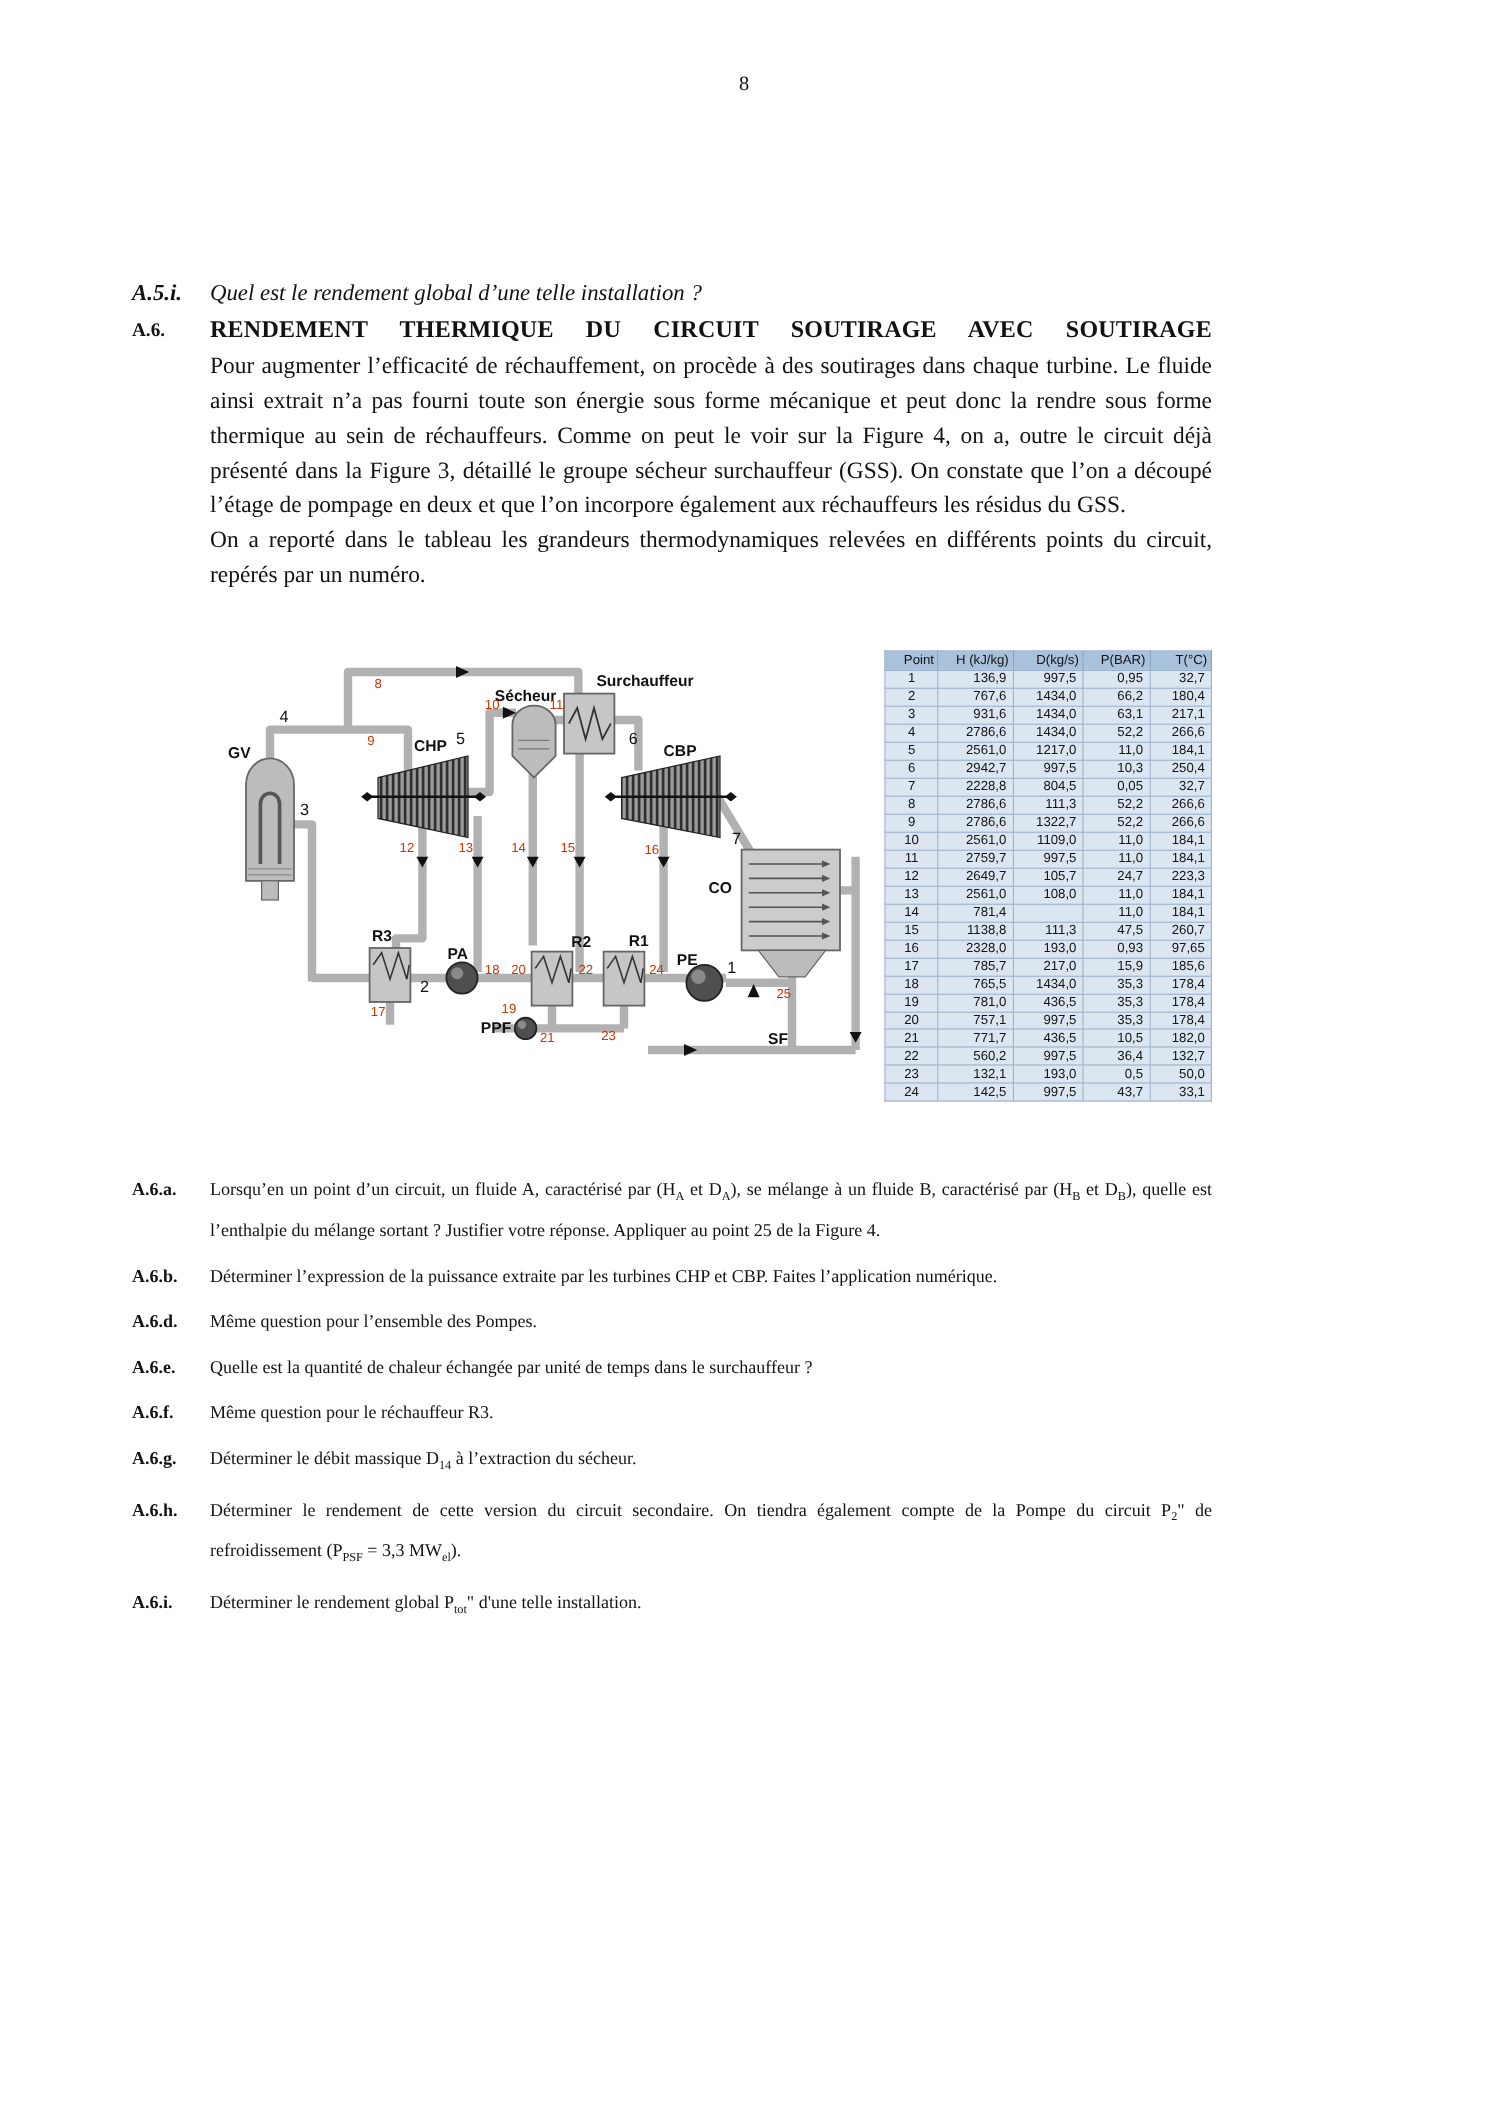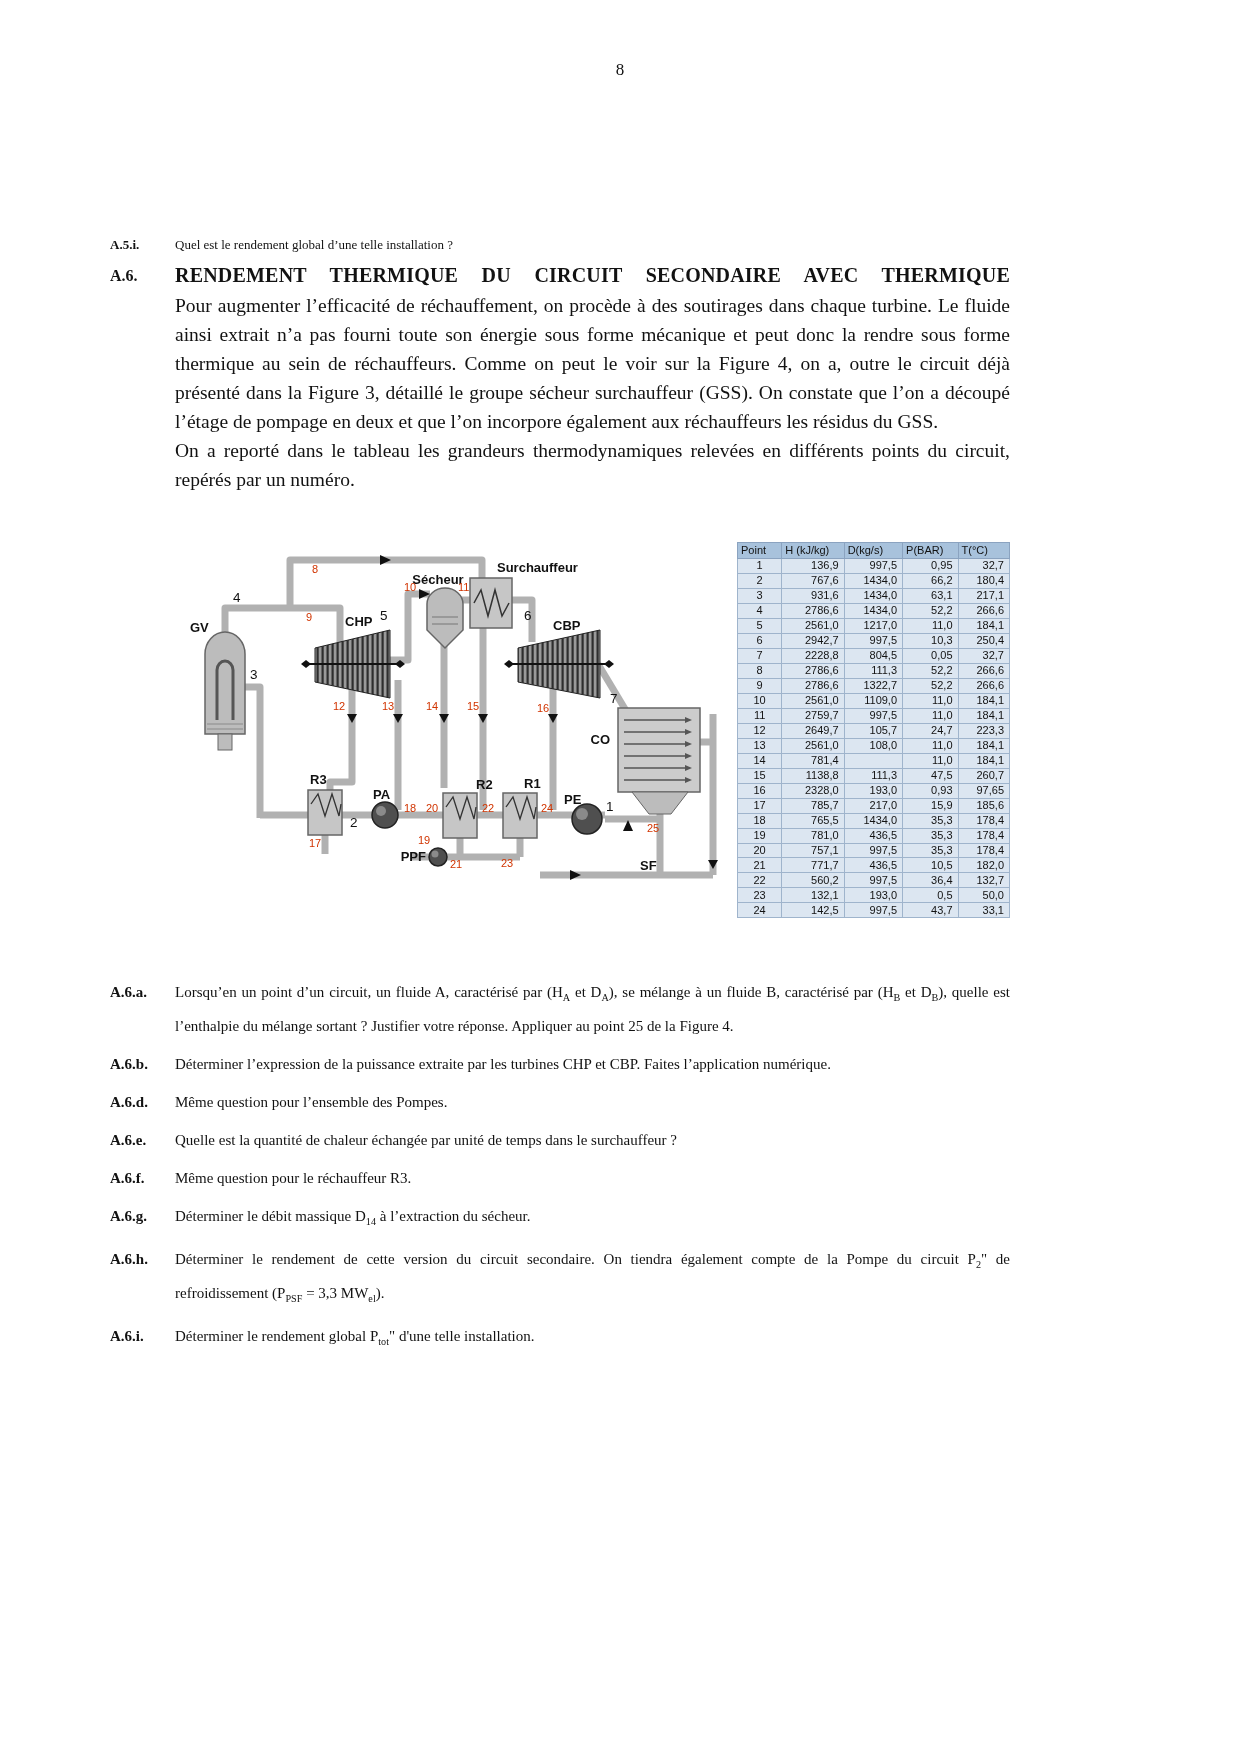--- a/index.html
+++ b/index.html
@@ -1,29 +1,29 @@
 <!DOCTYPE html>
 <html style="--redlbl: #d13400; --thead-bg: #a8c2dc; --trow-bg: #dce6f1;"><head>
 <meta charset="utf-8">
 <style>
   html,body{margin:0;padding:0;background:#ffffff;}
   body{width:1240px;height:1754px;position:relative;font-family:"Liberation Serif",serif;color:#121212;}
   .page-number{ text-align:center;margin:0;padding-top:60px;font-size:17px;}
   .content{margin-left:110px;width:900px;margin-top:150px;}
-  .qa-line{position:relative;padding-left:65px;font-size:13px;line-height:29px;}
+  .qa-line{position:relative;padding-left:65px;font-size:19px;line-height:29px;font-style:italic;}
   .qa-label{position:absolute;left:0;font-weight:bold;}
   .section-heading{position:relative;padding-left:65px;margin-top:1px;}
   .section-label{position:absolute;left:0;font-weight:bold;font-size:16px;line-height:31px;}
   .section-title{display:block;font-size:20px;font-weight:bold;line-height:31px;text-align:justify;text-align-last:justify;letter-spacing:0.2px;}
   p.body-par{margin:0 0 0 65px;font-size:19.5px;line-height:29px;text-align:justify;}
   .figure-row{display:flex;align-items:flex-start;margin-top:48px;margin-left:70px;}
   .diagram{width:545px;height:352px;flex:0 0 auto;}
   .thermo-wrap{margin-left:12px;}
   table.thermo{border-collapse:collapse;font-family:"Liberation Sans",sans-serif;font-size:11px;line-height:12.8px;border:1px solid #7d97b5;}
-  .thermo th{background:var(--thead-bg,#a8c2dc);border:1px solid #8ba3c0;padding:1px 3px;font-weight:normal;text-align:left;}
+  .thermo th{background:var(--thead-bg,#a8c2dc);border:1px solid #8ba3c0;padding:1px 3px;font-weight:normal;text-align:right;}
   .thermo td{background:var(--trow-bg,#dce6f1);border:1px solid #9fb4cc;padding:0.6px 5px 0.6px 2px;text-align:right;}
   .thermo td:first-child{text-align:center;padding:0.6px 2px;}
   .thermo th:nth-child(1){width:40px}
   .thermo th:nth-child(2){width:60px}
   .thermo th:nth-child(3){width:55px}
   .thermo th:nth-child(4){width:51px}
   .thermo th:nth-child(5){width:48px}
   .fig-caption{margin-top:20px;margin-left:100px;font-size:17px;font-weight:bold;}
   .questions{margin-top:60px;}
   .q-item{position:relative;padding-left:65px;font-size:15px;line-height:29px;text-align:justify;margin-bottom:9px;}
@@ -41,21 +41,21 @@
 
 <div class="content">
 
   <div class="qa-line">
     <span class="qa-label">A.5.i.</span>
     <span>Quel est le rendement global d’une telle installation ?</span>
   </div>
 
   <div class="section-heading">
     <span class="section-label">A.6.</span>
-    <span class="section-title">RENDEMENT THERMIQUE DU CIRCUIT SECONDAIRE AVEC THERMIQUE</span>
+    <span class="section-title">RENDEMENT THERMIQUE DU CIRCUIT SOUTIRAGE AVEC SOUTIRAGE</span>
   </div>
 
   <p class="body-par">Pour augmenter l’efficacité de réchauffement, on procède à des soutirages dans chaque turbine. Le fluide ainsi extrait n’a pas fourni toute son énergie sous forme mécanique et peut donc la rendre sous forme thermique au sein de réchauffeurs. Comme on peut le voir sur la Figure 4, on a, outre le circuit déjà présenté dans la Figure 3, détaillé le groupe sécheur surchauffeur (GSS). On constate que l’on a découpé l’étage de pompage en deux et que l’on incorpore également aux réchauffeurs les résidus du GSS.</p>
   <p class="body-par">On a reporté dans le tableau les grandeurs thermodynamiques relevées en différents points du circuit, repérés par un numéro.</p>
 
   <div class="figure-row">
 
     <svg class="diagram" viewBox="0 0 545 352" xmlns="http://www.w3.org/2000/svg">
       <defs>
         <pattern id="turb" width="5" height="6" patternUnits="userSpaceOnUse">

